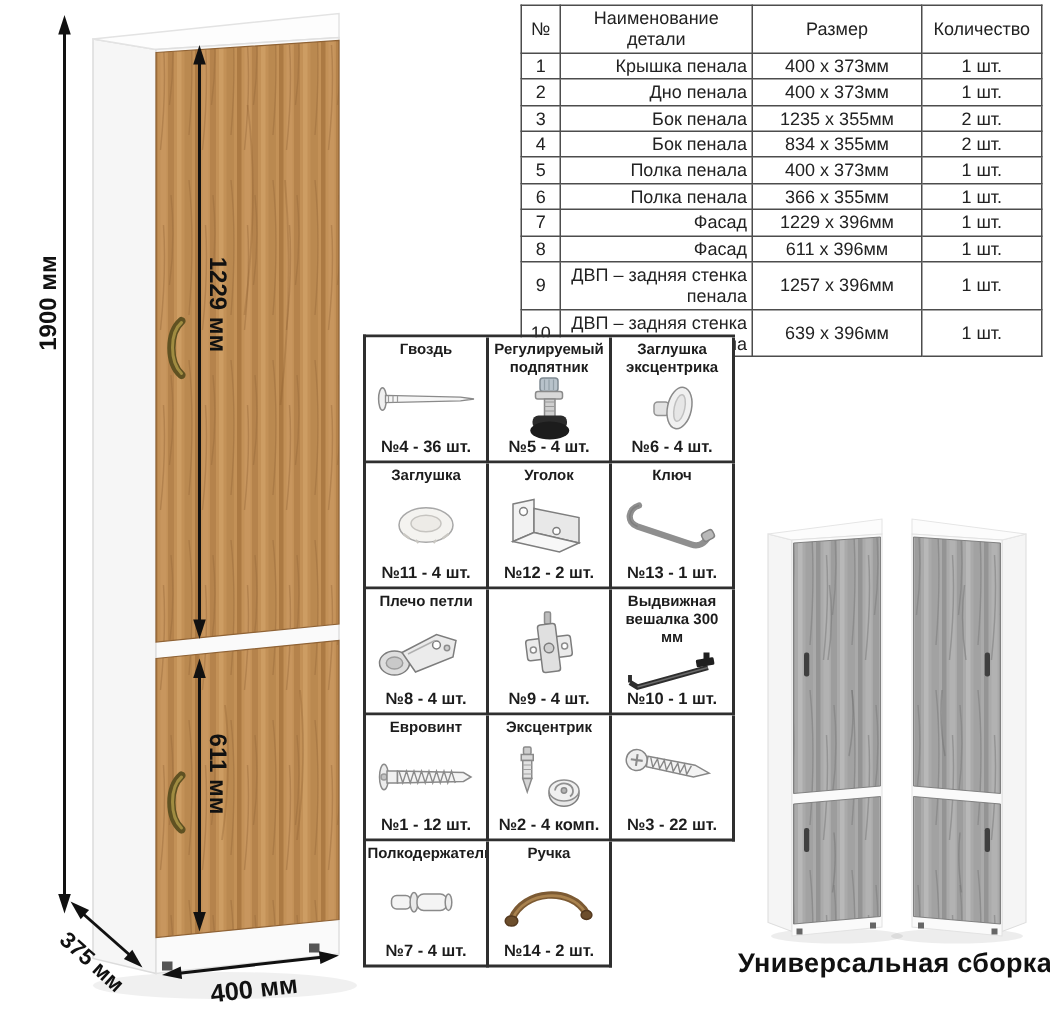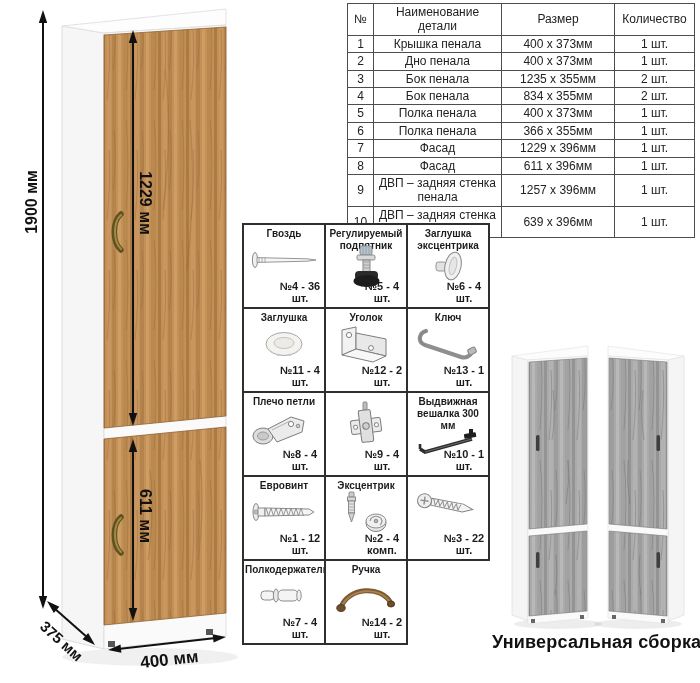--- a/index.html
+++ b/index.html
@@ -13,37 +13,37 @@
   .parts-table {
     position:absolute; left:347px; top:3px; width:347px;
     border-collapse:collapse; table-layout:fixed;
     font-size:12px; line-height:1.2; color:#222; background:#fff;
   }
   .parts-table th, .parts-table td {
     border:1px solid #4d4d4d; padding:1px 3px; vertical-align:middle; font-weight:normal;
   }
   .parts-table th { text-align:center; }
   .c-num, .c-size, .c-qty { text-align:center; }
-  .c-name { text-align:center; }
+  .c-name { text-align:right; }
 
   
   .hw {
     position:absolute; left:242px; top:223px;
     display:grid; grid-template-columns:repeat(3,82px); grid-auto-rows:84px;
     border-top:2px solid #2f2f2f; border-left:2px solid #2f2f2f;
   }
   .hw-cell {
     border-right:2px solid #2f2f2f; border-bottom:2px solid #2f2f2f;
     background:#fff; display:flex; flex-direction:column; align-items:center;
     text-align:center; padding:3px 1px 2px; overflow:hidden;
   }
   .hw-cell.hw-empty { border:0; background:transparent; }
   .hw-title { font-size:10px; font-weight:bold; line-height:1.18; width:100%; }
   .hw-fig { flex:1 1 auto; display:flex; align-items:center; justify-content:center; min-height:0; }
-  .hw-count { font-size:11px; font-weight:bold; padding-bottom:1px;padding-left:32px; }
+  .hw-count { font-size:11px; font-weight:bold; padding-bottom:1px; }
 
   
   .cab-svg { position:absolute; left:0; top:0; }
   .gray-cabs-svg { position:absolute; left:498px; top:340px; }
   .assembly-caption {
     position:absolute; left:492px; top:632px; width:210px; text-align:center;
     font-size:18px; font-weight:bold; color:#111; letter-spacing:0.2px; white-space:nowrap;
   }
 </style>
 </head>

